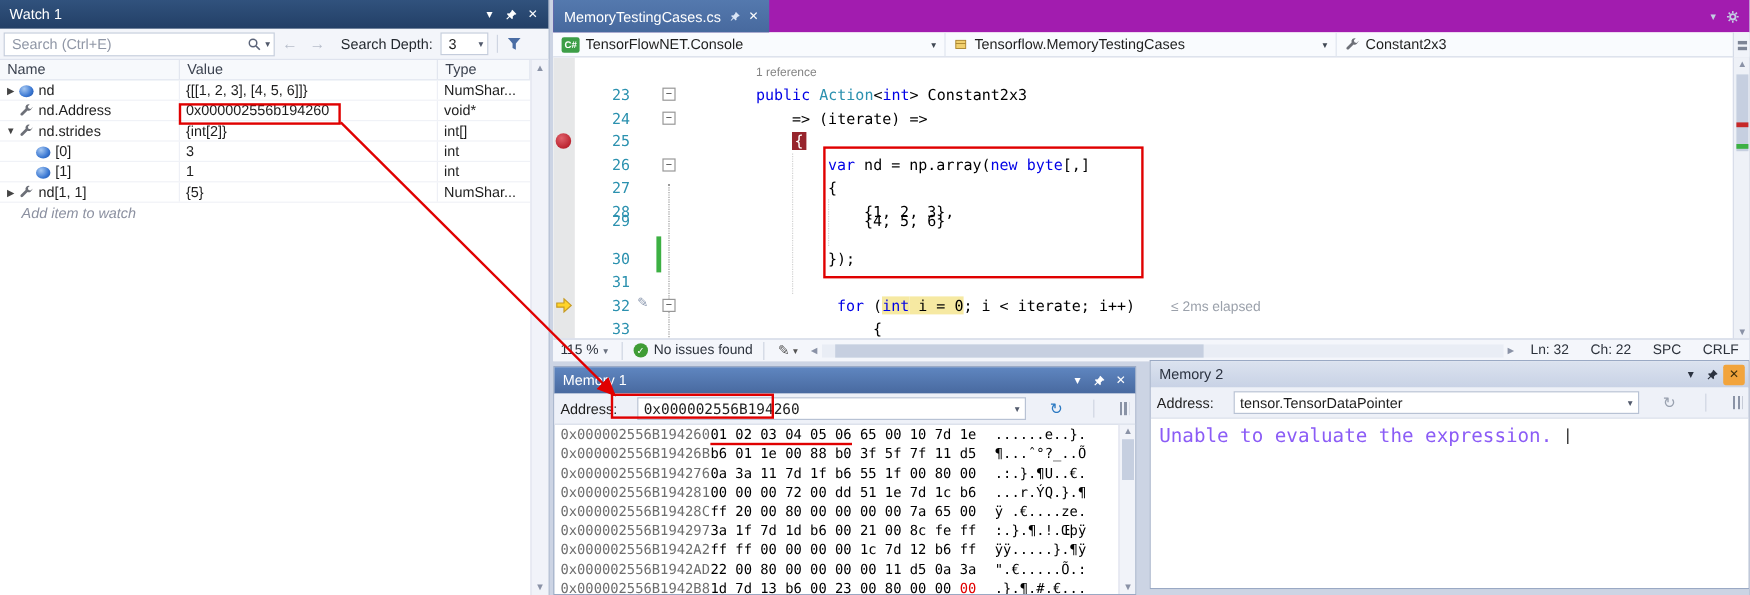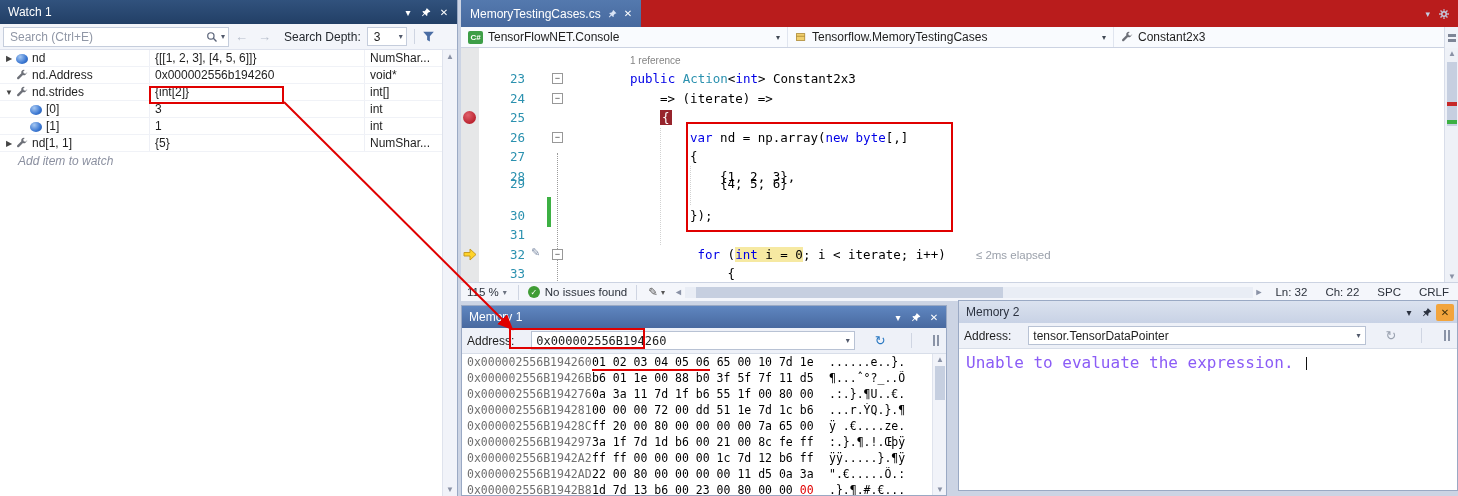--- a/index.html
+++ b/index.html
@@ -30,21 +30,21 @@
 .w-row .cv{width:215px;display:flex;align-items:center;padding-left:5px;border-right:1px solid #eef0f6;overflow:hidden;white-space:nowrap}
 .w-row .ct{flex:1;display:flex;align-items:center;padding-left:5px;white-space:nowrap;overflow:hidden}
 .expander{flex:0 0 12px;text-align:center;font-size:8px;color:#444}
 .ricon{flex:0 0 12px;height:12px;margin:0 4px 0 1px}
 .sphere{width:10px;height:10px;margin-top:1px;border-radius:50%;background:radial-gradient(circle at 35% 30%,#a6c8f2 0%,#3a77d2 60%,#1f4fa0 100%)}
 .addrow{color:#8b90a0;font-style:italic;display:flex;align-items:center;height:17px;padding-left:18px}
 .w-scroll{position:absolute;top:50px;right:0;width:15px;bottom:0;background:#f1f3f9;border-left:1px solid #dfe3ed;display:flex;flex-direction:column;justify-content:space-between;align-items:center;padding:2px 0;color:#8a92a6;font-size:8px}
 
 
 #editor{left:461px;top:0;width:997px;height:301px}
-.tabstrip{height:27px;background:#b91c1c;display:flex;align-items:stretch}
+.tabstrip{height:27px;background:#a21caf;display:flex;align-items:stretch}
 .tab{background:linear-gradient(#5479ae,#47699e);color:#fff;display:flex;align-items:center;padding:0 9px;gap:7px}
 .strip-right{margin-left:auto;display:flex;align-items:center;gap:8px;padding-right:8px;color:#c3cfe3}
 .navbar{height:21px;background:#f9fbfe;border-bottom:1px solid #ccd3e2;display:flex}
 .nav-combo{display:flex;align-items:center;gap:5px;padding:0 7px;border-right:1px solid #e0e5ef;overflow:hidden;white-space:nowrap}
 .nav-combo .lbl{flex:1;overflow:hidden}
 .nc-arrow{font-size:8px;color:#404854;margin-left:6px}
 .csicon{flex:0 0 15px;height:13px;background:#3d9e47;color:#fff;border-radius:2px;font-size:8px;font-weight:bold;display:flex;align-items:center;justify-content:center}
 .split-btn{position:absolute;right:0;top:27px;width:14px;height:21px;background:#f0f3f9;border-left:1px solid #d5dbe7;display:flex;align-items:center;justify-content:center}
 .code{position:absolute;top:48px;left:0;right:14px;bottom:19px;background:#fff;overflow:hidden}
 .bp-margin{position:absolute;left:0;top:0;bottom:0;width:18px;background:#e6e7e8}
@@ -152,20 +152,25 @@
         <span class="mini">▾</span>
       </div>
       <span class="vsep"></span>
       <span class="icon-svg">
           <svg width="13" height="13" viewBox="0 0 16 16">
             <path d="M1.5 2h13L9.7 7.8V14l-3.4-1.8V7.8z" fill="#4a6da4"></path>
           </svg>
         </span>
     </div>
     <div class="w-grid">
+      <div class="w-head">
+        <div class="c c-name">Name</div>
+        <div class="c c-value">Value</div>
+        <div class="c c-type">Type</div>
+      </div>
       <div id="w-rows">
           <div class="w-row">
             <div class="cn" style="padding-left: 3px;">
               <span class="expander">▶</span>
               <span class="ricon sphere"></span>
               <span>nd</span>
             </div>
             <div class="cv">{[[1, 2, 3], [4, 5, 6]]}</div>
             <div class="ct">NumShar...</div>
           </div>

